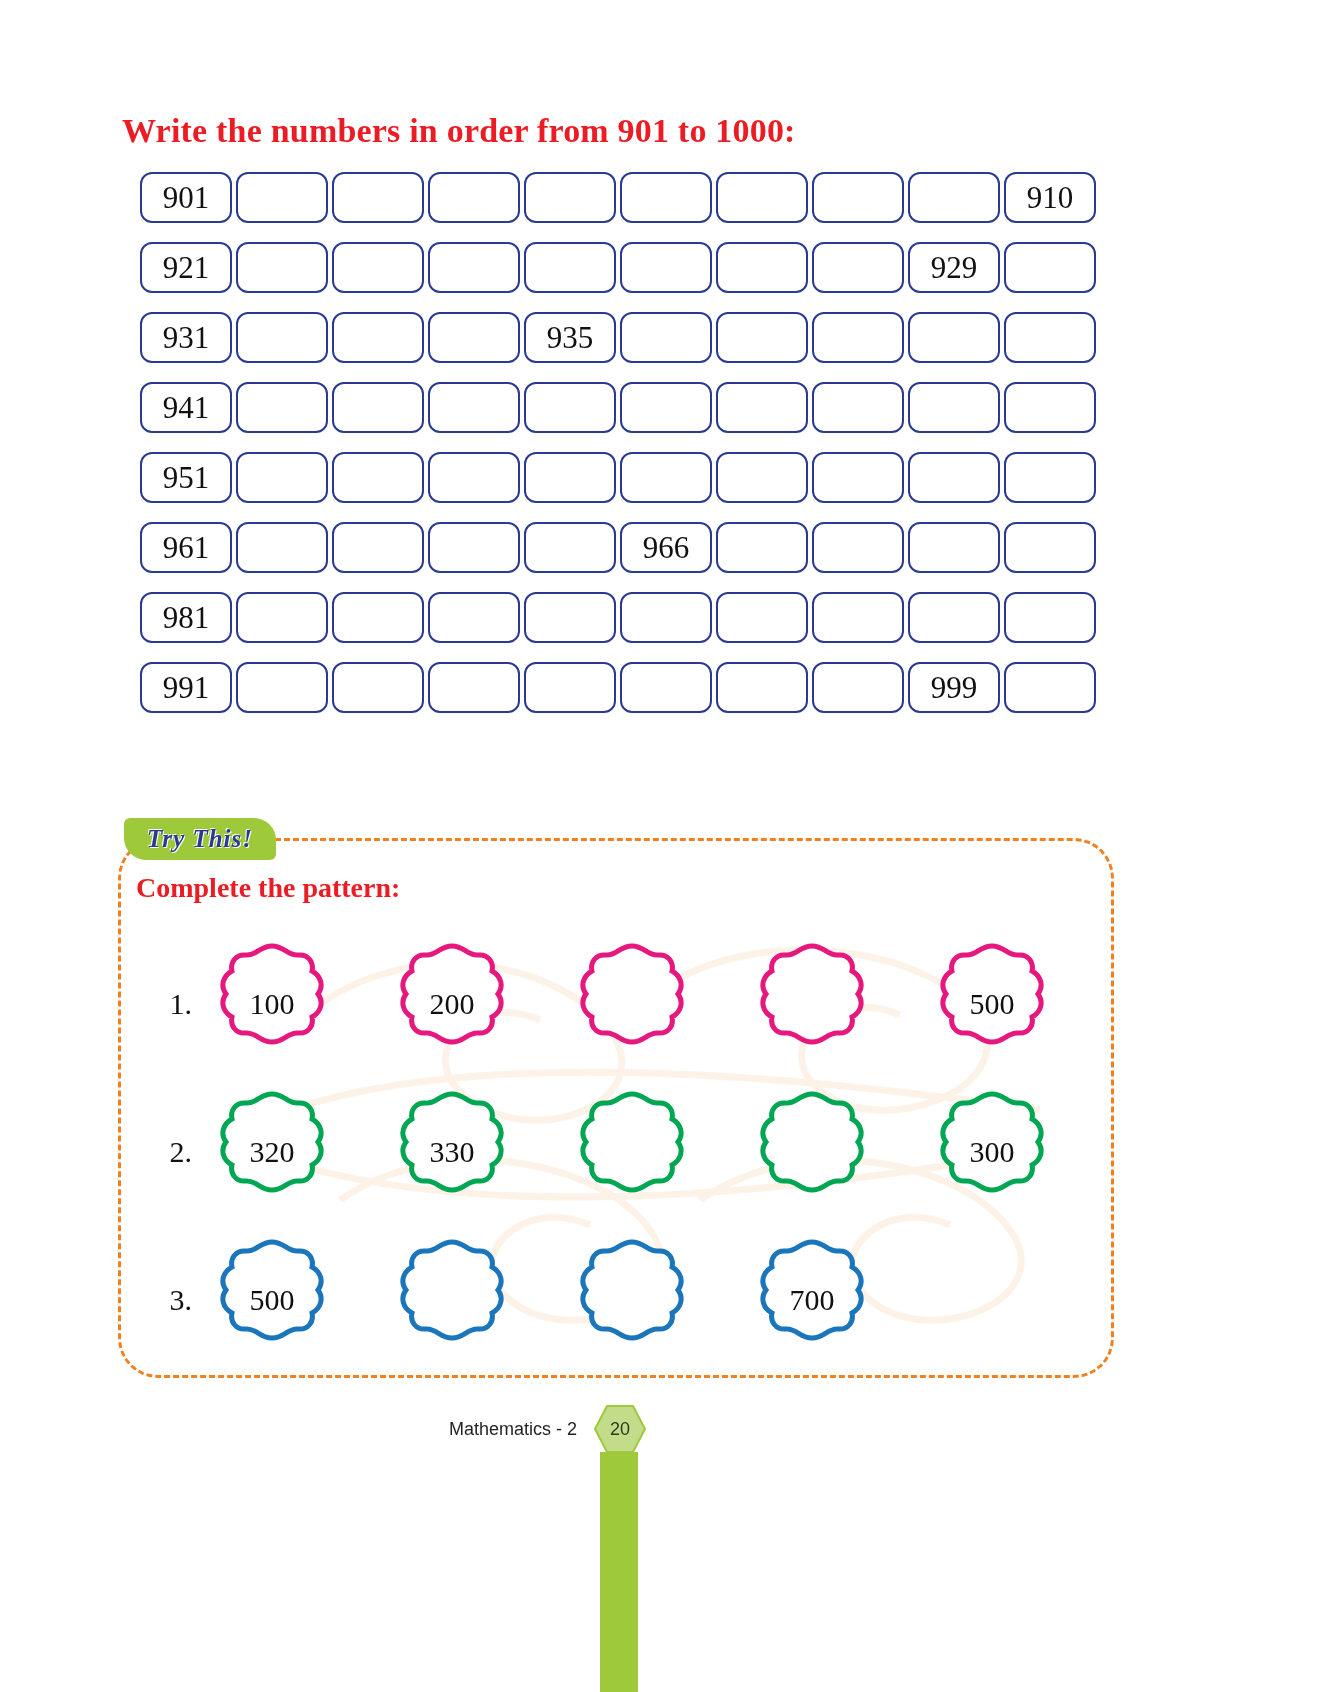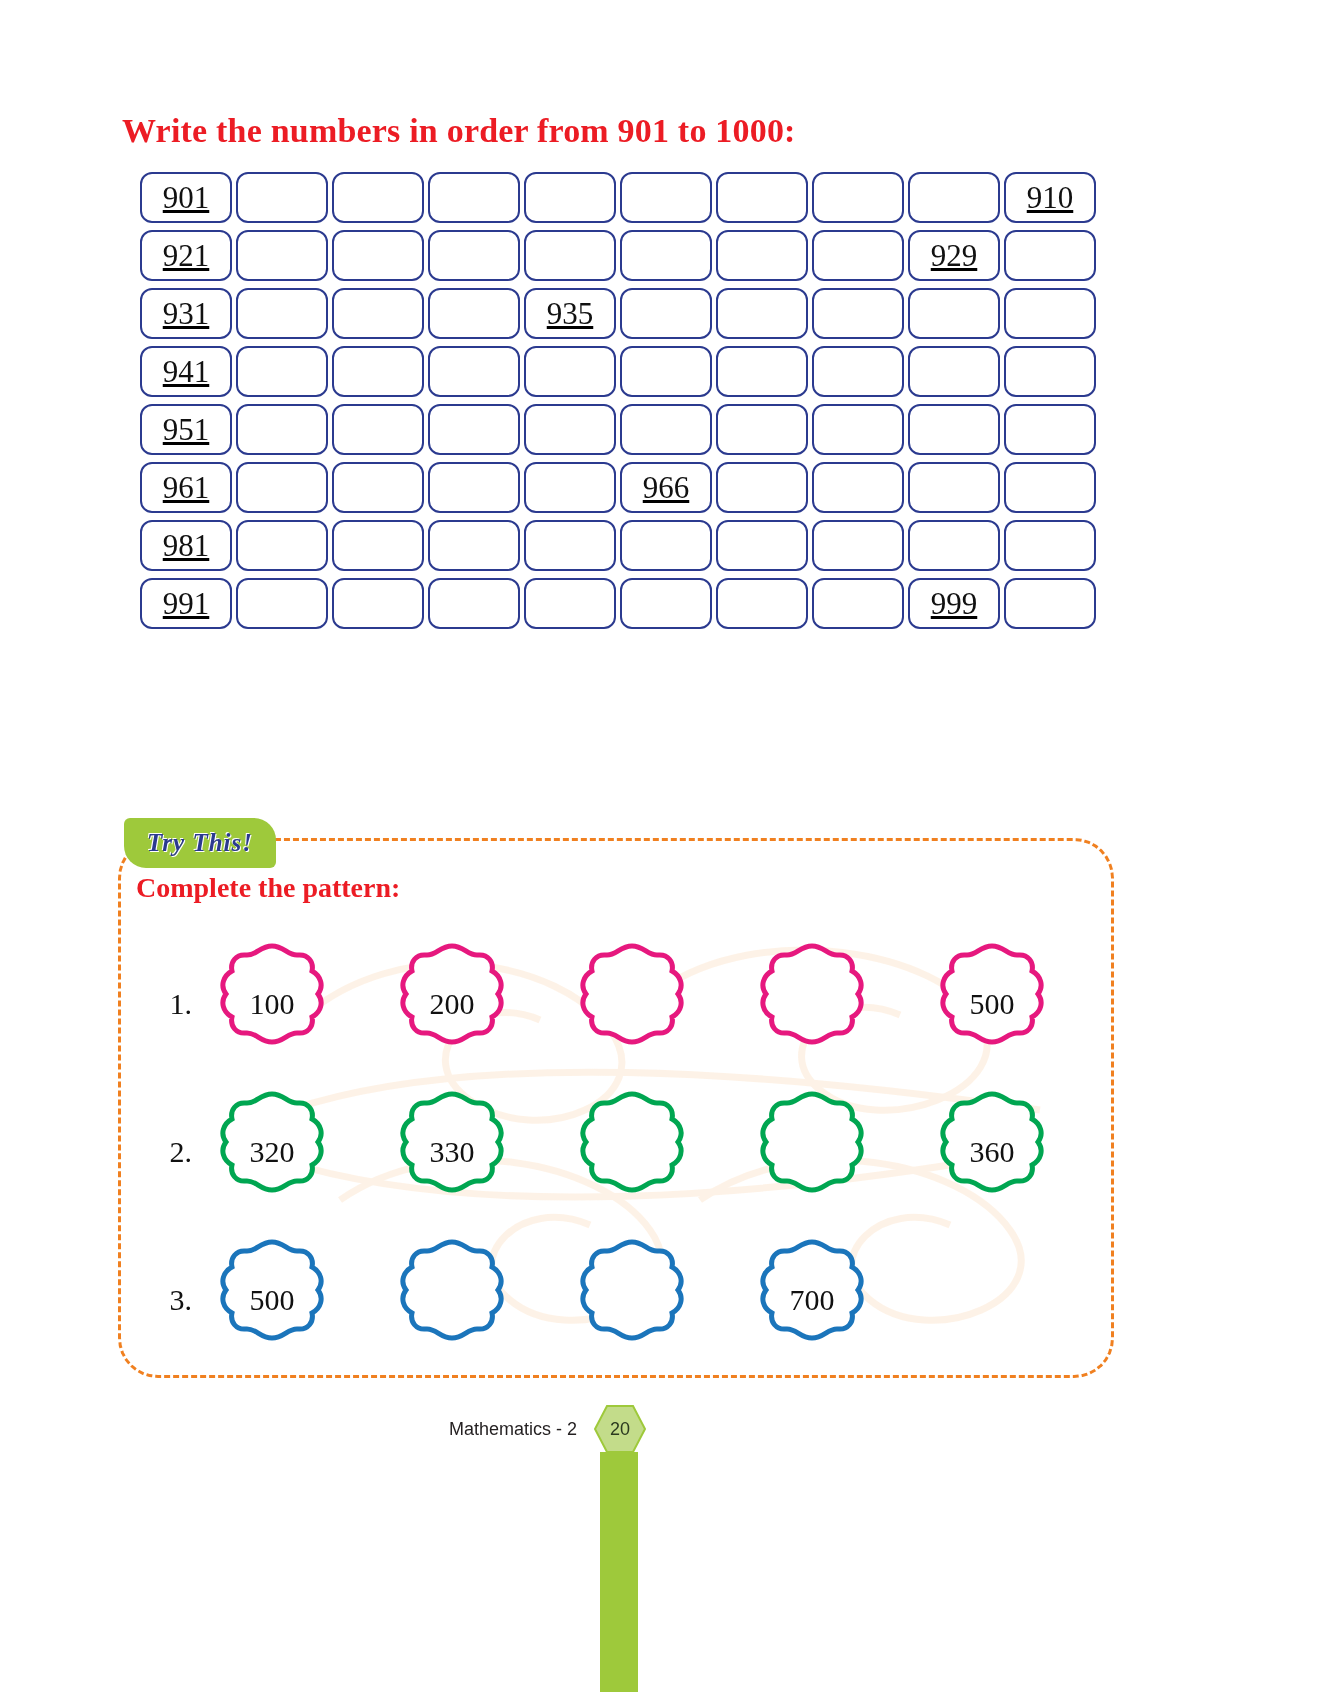--- a/index.html
+++ b/index.html
@@ -35,22 +35,21 @@
 
   
   .grid-wrap {
     position: absolute;
     left: 140px;
     top: 172px;
     width: 960px;
   }
   .grid-row {
     display: flex;
-    margin-bottom: 7px;
-    text-decoration: underline;
+    margin-bottom: 19px;
   }
   .grid-cell {
     width: 92px;
     height: 51px;
     border: 2px solid #2b3a8f;
     border-radius: 12px;
     margin-right: 4px;
     display: flex;
     align-items: center;
     justify-content: center;
@@ -71,21 +70,21 @@
     height: 540px;
     border: 3px dashed #f08020;
     border-radius: 40px;
     box-sizing: border-box;
   }
   .try-badge {
     position: absolute;
     left: 124px;
     top: 818px;
     width: 152px;
-    height: 50px;
+    height: 42px;
     background: #9ec93b;
     border-radius: 6px 22px 6px 22px;
     display: flex;
     align-items: center;
     justify-content: center;
     font-family: "Liberation Serif", serif;
     font-style: italic;
     font-weight: bold;
     font-size: 25px;
     color: #2b3a8f;
@@ -376,21 +375,21 @@
       <div class="flower">
         <svg viewBox="0 0 132 128" aria-hidden="true">
             <path d="M66 6 C78 6 82 16 92 15 C102 14 108 22 106 31 C115 36 118 46 112 54 C118 62 115 72 106 77 C108 86 102 94 92 93 C82 92 78 102 66 102 C54 102 50 92 40 93 C30 94 24 86 26 77 C17 72 14 62 20 54 C14 46 17 36 26 31 C24 22 30 14 40 15 C50 16 54 6 66 6 Z" fill="#ffffff" stroke="#00a651" stroke-width="5"></path>
           </svg>
         <span></span>
       </div>
       <div class="flower">
         <svg viewBox="0 0 132 128" aria-hidden="true">
             <path d="M66 6 C78 6 82 16 92 15 C102 14 108 22 106 31 C115 36 118 46 112 54 C118 62 115 72 106 77 C108 86 102 94 92 93 C82 92 78 102 66 102 C54 102 50 92 40 93 C30 94 24 86 26 77 C17 72 14 62 20 54 C14 46 17 36 26 31 C24 22 30 14 40 15 C50 16 54 6 66 6 Z" fill="#ffffff" stroke="#00a651" stroke-width="5"></path>
           </svg>
-        <span>360</span>
+        <span>300</span>
       </div>
     </div>
 
     <div class="pattern-row">
       <div class="row-number">3.</div>
       <div class="flower">
         <svg viewBox="0 0 132 128" aria-hidden="true">
             <path d="M66 6 C78 6 82 16 92 15 C102 14 108 22 106 31 C115 36 118 46 112 54 C118 62 115 72 106 77 C108 86 102 94 92 93 C82 92 78 102 66 102 C54 102 50 92 40 93 C30 94 24 86 26 77 C17 72 14 62 20 54 C14 46 17 36 26 31 C24 22 30 14 40 15 C50 16 54 6 66 6 Z" fill="#ffffff" stroke="#1b75bb" stroke-width="5"></path>
           </svg>
         <span>500</span>

